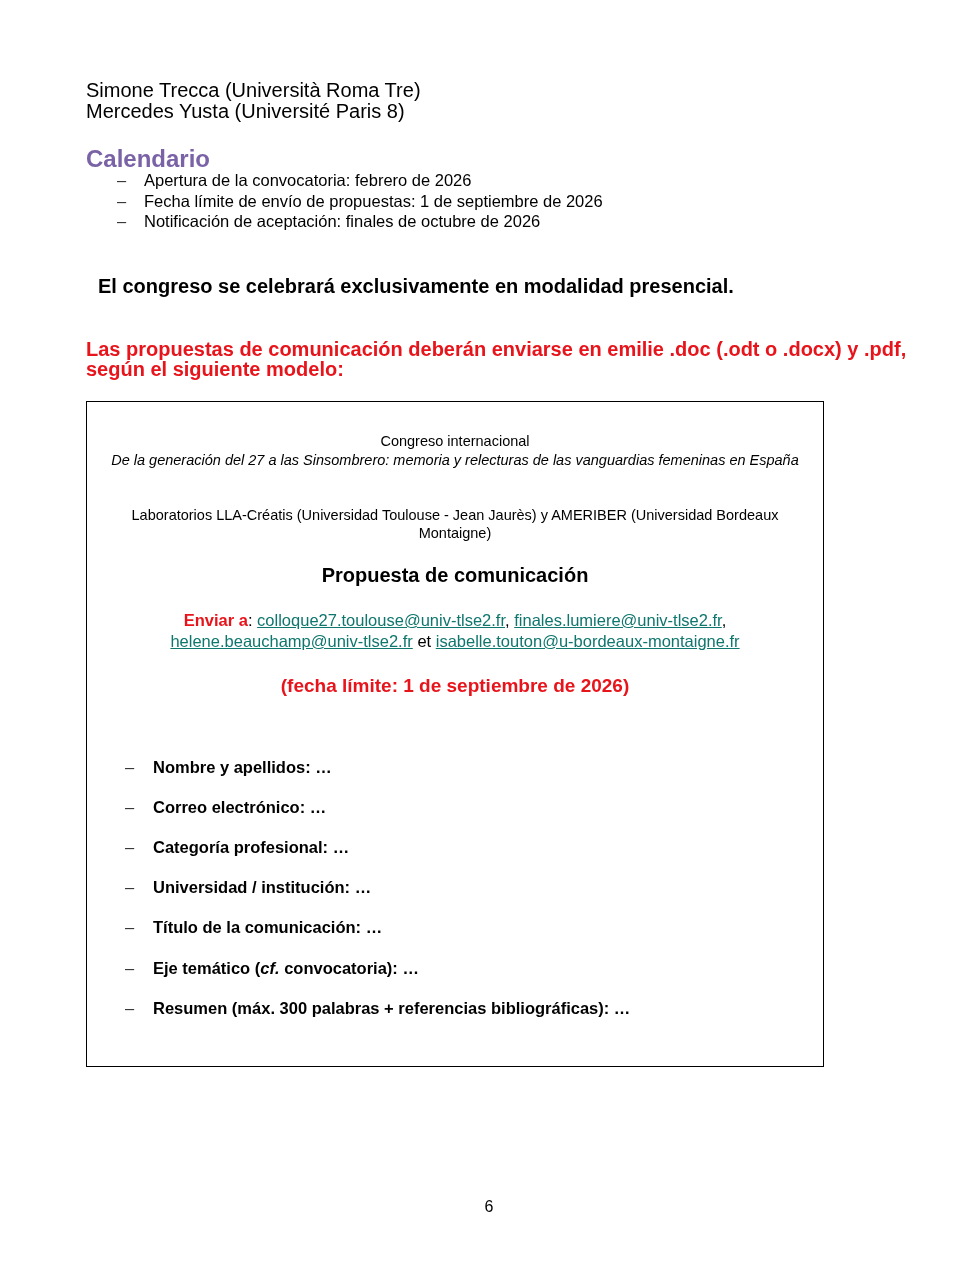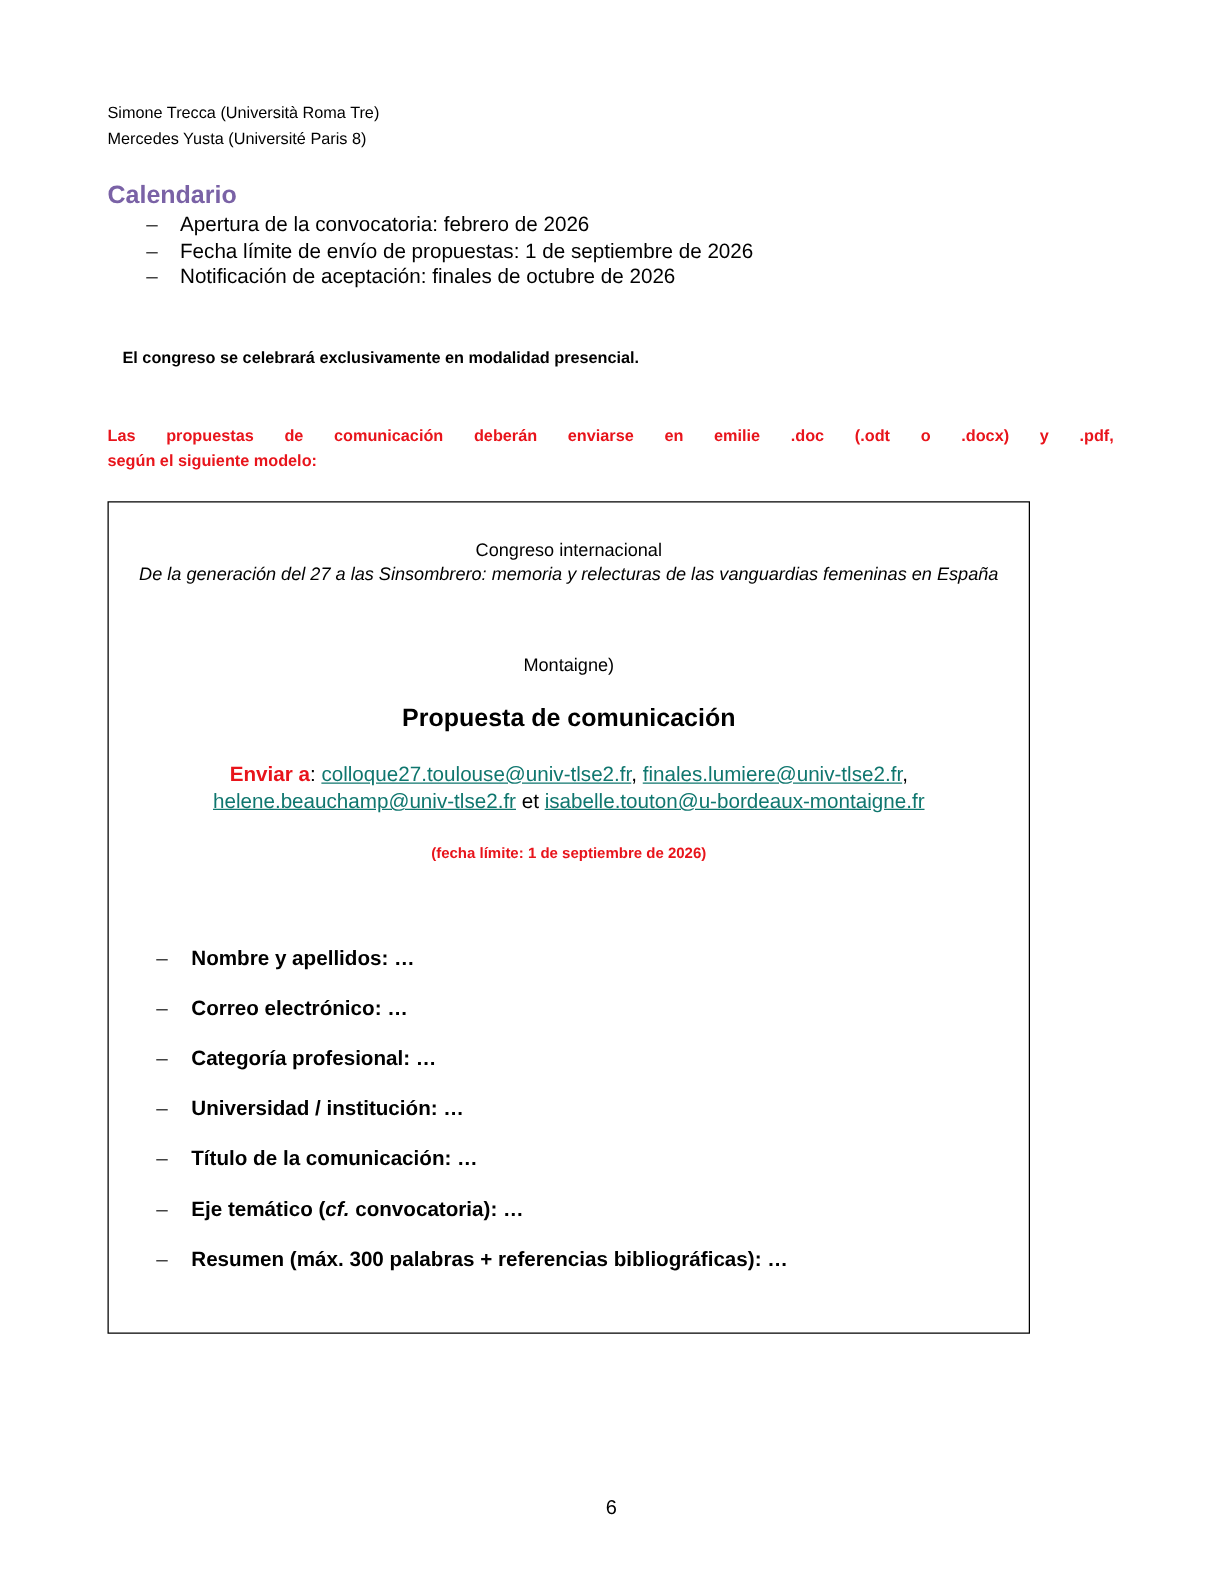--- a/index.html
+++ b/index.html
@@ -1,19 +1,19 @@
 <!DOCTYPE html>
 <html><head>
 <meta charset="utf-8">
 <style>
   html, body { margin: 0; padding: 0; background: #ffffff; }
   body { width: 978px; height: 1265px; position: relative; font-family: "Liberation Sans", sans-serif; color: #000; overflow: hidden; }
   .abs { position: absolute; }
-  .line { font-size: 13px; line-height: 20px; white-space: nowrap; }
-  .heading { font-size: 20px; font-weight: bold; color: #7a62a6; }
+  .line { font-size: 20px; line-height: 20px; white-space: nowrap; }
+  .heading { font-size: 24px; font-weight: bold; color: #7a62a6; }
   .bullet-row { position: absolute; font-size: 16.5px; line-height: 20px; white-space: nowrap; }
   .bullet-row .dash { position: absolute; left: 0; color: #333; }
   .bullet-row .txt { position: absolute; left: 27px; }
   .bold { font-weight: bold; }
   .red { color: #e8141b; }
   .box { position: absolute; left: 86px; top: 401px; width: 738px; height: 666px; border: 1.5px solid #000; box-sizing: border-box; }
   .center { position: absolute; left: 0; width: 100%; text-align: center; white-space: nowrap; }
   .small { font-size: 14.5px; line-height: 18px; }
   .ital { font-style: italic; }
   a.mail { color: #0f766e; }
@@ -45,36 +45,37 @@
 </div>
 
 <div class="abs line bold" style="left:86px; top:276px;margin-left:12px;">El congreso se celebrará exclusivamente en modalidad presencial.</div>
 
 <div class="abs line bold red" style="left:86px; top:339px; width:805px; text-align:justify; text-align-last:justify;">Las propuestas de comunicación deberán enviarse en emilie .doc (.odt o .docx) y .pdf,</div>
 <div class="abs line bold red" style="left:86px; top:359px;">según el siguiente modelo:</div>
 
 <div class="box">
   <div class="center small" style="top:30px;">Congreso internacional</div>
   <div class="center small ital" style="top:49px;">De la generación del 27 a las Sinsombrero: memoria y relecturas de las vanguardias femeninas en España</div>
+  <div class="center small" style="top:104px;">Laboratorios LLA-Créatis (Universidad Toulouse - Jean Jaurès) y AMERIBER (Universidad Bordeaux</div>
   <div class="center bold" style="top:162px; font-size:20px;">Propuesta de comunicación</div>
 
   <div class="center small" style="top:122px;">Montaigne)</div>
 
   <div class="center" style="top:209px; font-size:16.5px;">
     <span class="bold red">Enviar a</span><span>:</span>
     <a class="mail" href="#">colloque27.toulouse@univ-tlse2.fr</a><span>,</span>
     <a class="mail" href="#">finales.lumiere@univ-tlse2.fr</a><span>,</span>
   </div>
   <div class="center" style="top:230px; font-size:16.5px;">
     <a class="mail" href="#">helene.beauchamp@univ-tlse2.fr</a>
     <span>et</span>
     <a class="mail" href="#">isabelle.touton@u-bordeaux-montaigne.fr</a>
   </div>
 
-  <div class="center bold red" style="top:273px; font-size:12px;">(fecha límite: 1 de septiembre de 2026)</div>
+  <div class="center bold red" style="top:273px; font-size:19px;">(fecha límite: 1 de septiembre de 2026)</div>
 
   <div>
     <div class="form-row" style="top:356px;">
       <span class="dash">–</span>
       <span class="txt">Nombre y apellidos: …</span>
     </div>
     <div class="form-row" style="top:396px;">
       <span class="dash">–</span>
       <span class="txt">Correo electrónico: …</span>
     </div>

